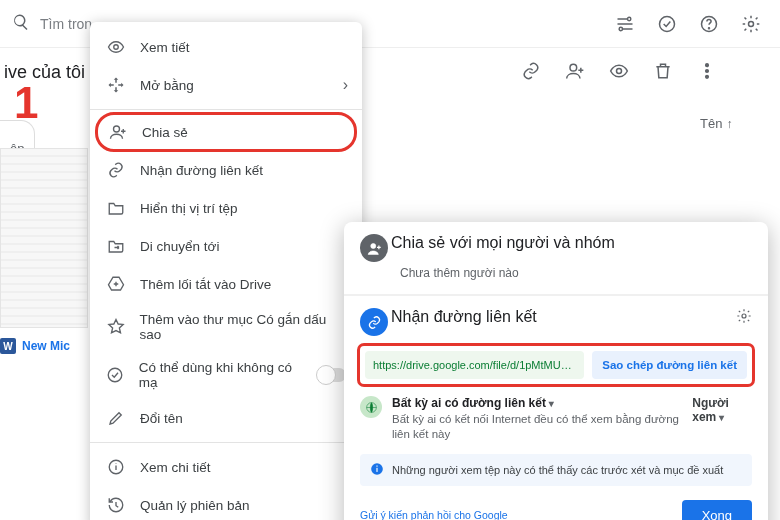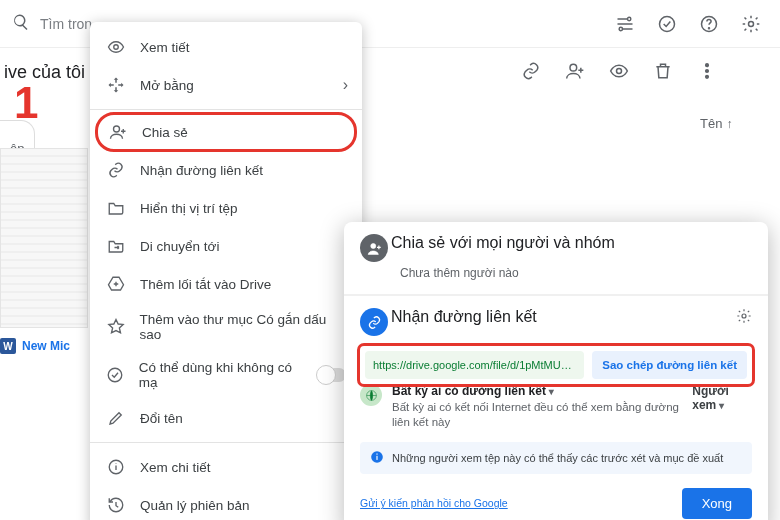--- a/index.html
+++ b/index.html
@@ -55,21 +55,21 @@
   .rnd-blue { background:#1a73e8; }
   .rnd svg { width:15px; height:15px; fill:#fff; stroke:#fff; }
   .dlg-title { font-size:16px; color:#202124; }
   .dlg-sub { font-size:12px; color:#5f6368; margin-top:4px; margin-left:40px; }
   .dlg-sep { height:2px; background:#f0f0f0; }
   .gear { margin-left:auto; color:#5f6368; }
   .gear svg { width:16px; height:16px; stroke:#5f6368; fill:none; stroke-width:1.8; }
   .link-row { display:flex; gap:8px; align-items:center; margin-top:10px; outline:3px solid #e5352d; border-radius:4px; padding:5px; }
   .link-box { flex:1; background:#eef7ee; color:#0a7d33; font-size:11px; padding:8px 8px; border-radius:4px; white-space:nowrap; overflow:hidden; text-overflow:ellipsis; }
   .copy-btn { background:#e9f1fd; color:#1a73e8; border:none; border-radius:4px; padding:8px 10px; font-size:11.5px; font-weight:600; cursor:pointer; }
-  .perm-row { display:flex; gap:10px; align-items:flex-start; font-size:11.5px; }
+  .perm-row { display:flex; gap:10px; align-items:flex-start; margin-top:12px; font-size:11.5px; }
   .perm-ico { width:22px; height:22px; border-radius:50%; background:#c7e7c9; display:inline-flex; align-items:center; justify-content:center; flex-shrink:0; }
   .perm-ico svg { width:13px; height:13px; fill:#0a7d33; stroke:#0a7d33; }
   .perm-txt b { font-size:12px; color:#202124; }
   .perm-txt b::after { content:" ▾"; font-size:10px; color:#5f6368; }
   .perm-txt div { color:#5f6368; margin-top:2px; line-height:1.3; }
   .viewer { margin-left:auto; font-size:12px; color:#3c4043;font-weight:bold; }
   .viewer::after { content:" ▾"; font-size:10px; color:#5f6368; }
   .note { display:flex; gap:8px; align-items:center; background:#f1f6fd; border-radius:4px; padding:8px 10px; margin-top:12px; font-size:11px; color:#3c4043; }
   .note-ico svg { width:14px; height:14px; fill:#1a73e8; }
   .dlg-foot { display:flex; align-items:center; justify-content:space-between; margin-top:14px; }

